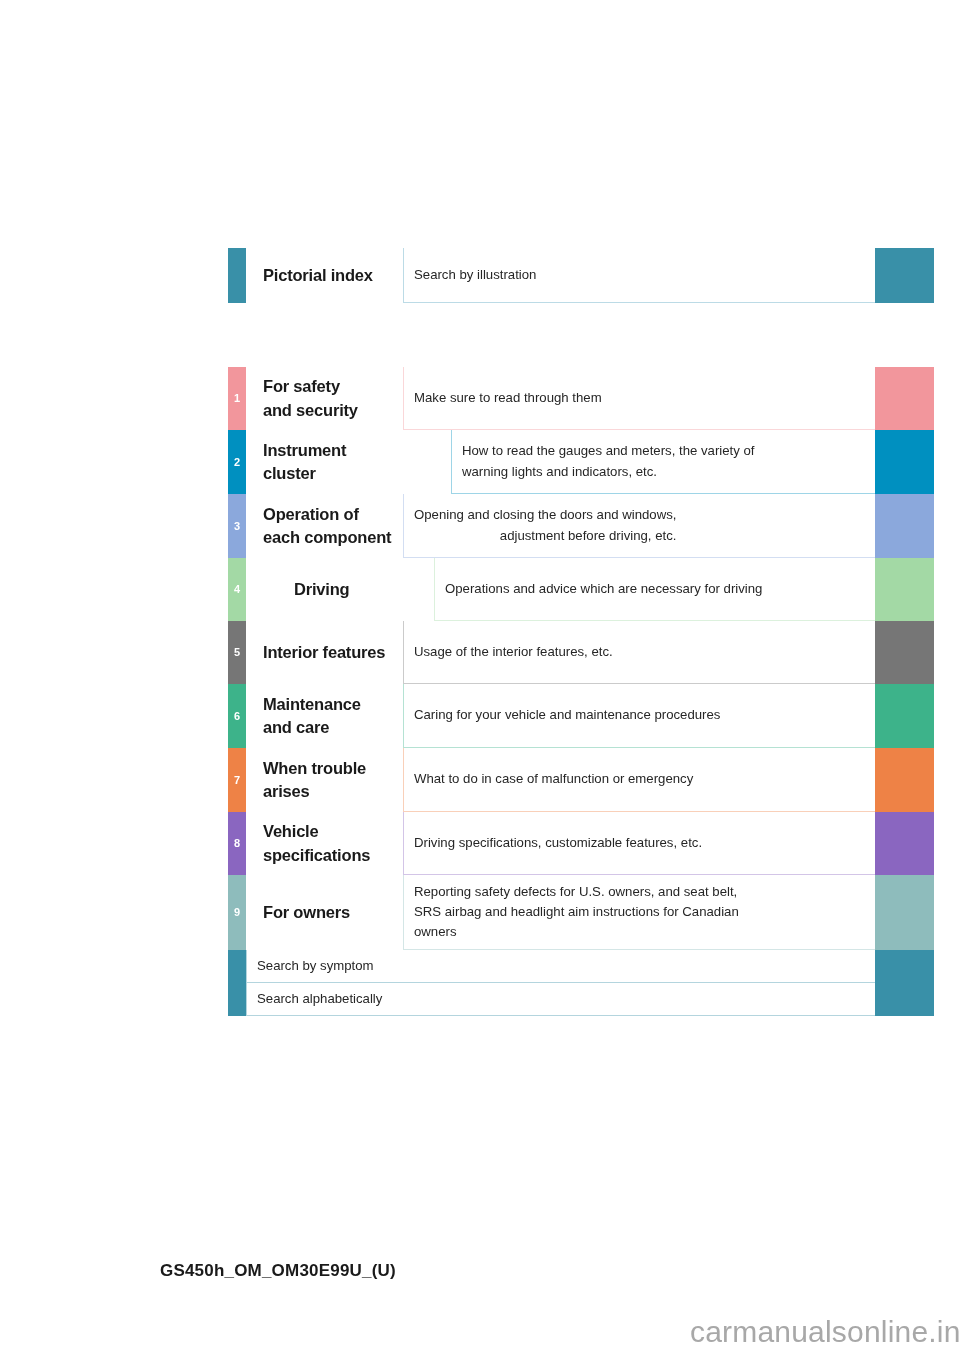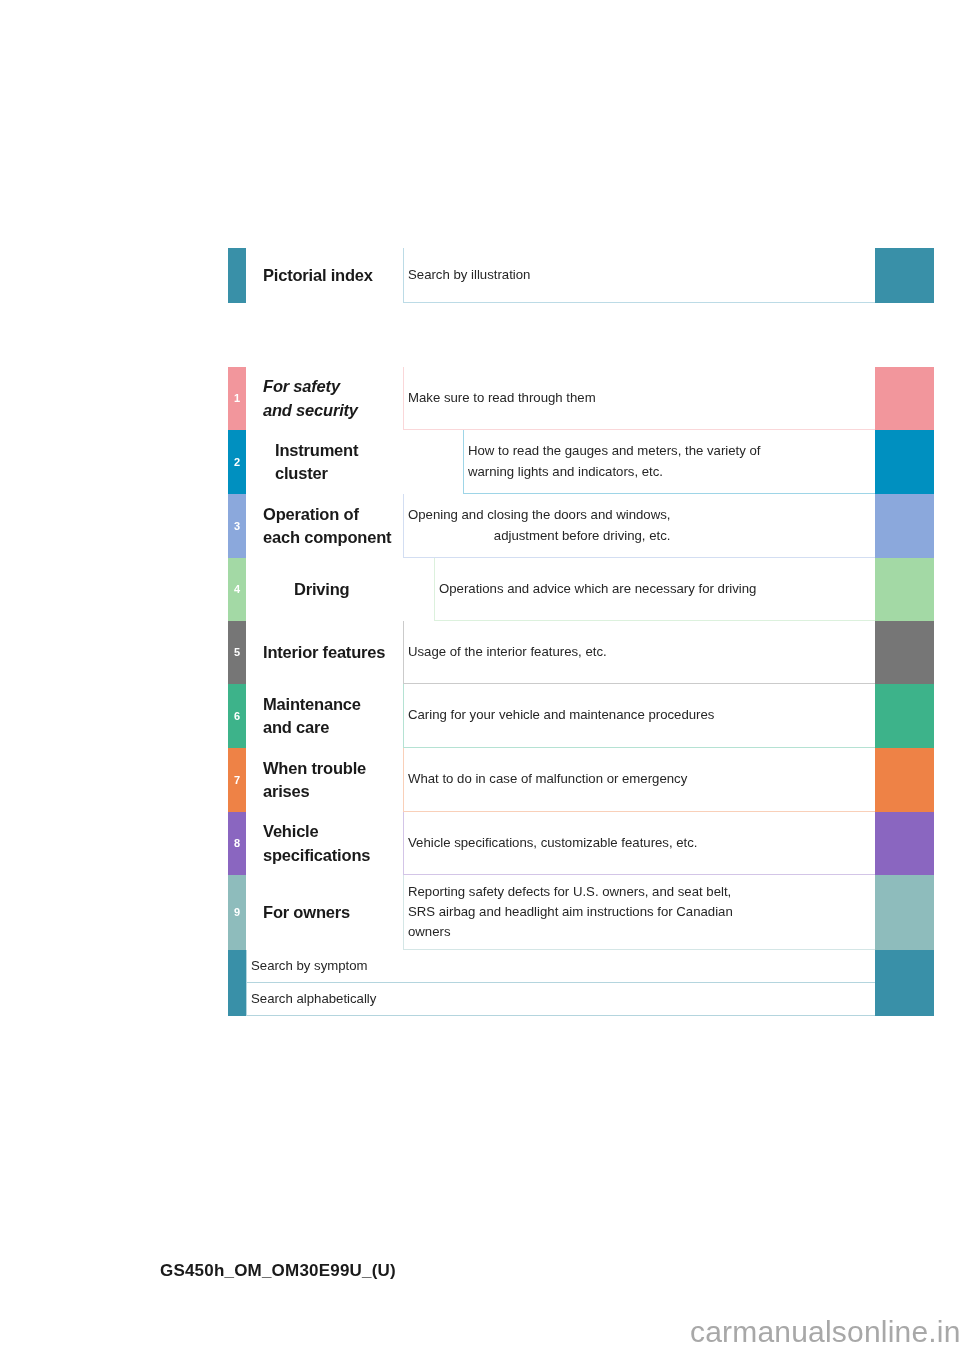--- a/index.html
+++ b/index.html
@@ -73,21 +73,21 @@
     letter-spacing: -0.2px;
     color: #1a1a1a;
     font-family: "Liberation Sans", sans-serif;
   }
 
   
   .desc-cell {
     flex: 1 1 auto;
     display: flex;
     align-items: center;
-    padding: 6px 10px 6px 4px;
+    padding: 6px 10px 6px 10px;
     box-sizing: border-box;
     border-left: 1.5px solid #cfd8dd;
     border-bottom: 1.5px solid #cfd8dd;
     background: #ffffff;
     min-height: 0;
   }
   .desc-text {
     font-size: 13.2px;
     line-height: 1.52;
     color: #262626;
@@ -170,33 +170,33 @@
       <div class="swatch" style="background: rgb(57, 144, 168);"></div>
     </div>
 
     <div class="gap"></div>
 
     <div id="chapter-rows">
         <div class="row">
           <div class="tab" style="background: rgb(242, 150, 156); height: 63px;">
             <span class="tab-num">1</span>
           </div>
-          <div class="title-cell" style="height: 63px; font-style: italic;">
+          <div class="title-cell" style="height: 63px;">
             <span class="title-text">For safety<br>and security</span>
           </div>
           <div class="desc-cell" style="height: 63px; border-left-color: rgb(250, 215, 217); border-bottom-color: rgb(250, 215, 217);">
             <span class="desc-text">Make sure to read through them</span>
           </div>
           <div class="swatch" style="background: rgb(242, 150, 156); height: 63px;"></div>
         </div>
         <div class="row">
           <div class="tab" style="background: rgb(0, 144, 192); height: 64px;">
             <span class="tab-num">2</span>
           </div>
-          <div class="title-cell" style="height: 64px; margin-left: 12px;">
+          <div class="title-cell" style="height: 64px;">
             <span class="title-text">Instrument cluster</span>
           </div>
           <div class="desc-cell" style="height: 64px; border-left-color: rgb(158, 213, 231); border-bottom-color: rgb(158, 213, 231); margin-left: 48px;">
             <span class="desc-text">How to read the gauges and meters, the variety of<br>warning lights and indicators, etc.</span>
           </div>
           <div class="swatch" style="background: rgb(0, 144, 192); height: 64px;"></div>
         </div>
         <div class="row">
           <div class="tab" style="background: rgb(139, 168, 220); height: 64px;">
             <span class="tab-num">3</span>
@@ -258,21 +258,21 @@
           <div class="swatch" style="background: rgb(238, 130, 70); height: 64px;"></div>
         </div>
         <div class="row">
           <div class="tab" style="background: rgb(138, 102, 192); height: 63px;">
             <span class="tab-num">8</span>
           </div>
           <div class="title-cell" style="height: 63px;">
             <span class="title-text">Vehicle<br>specifications</span>
           </div>
           <div class="desc-cell" style="height: 63px; border-left-color: rgb(211, 197, 231); border-bottom-color: rgb(211, 197, 231);">
-            <span class="desc-text">Vehicle specifications, customizable features, etc.</span>
+            <span class="desc-text">Driving specifications, customizable features, etc.</span>
           </div>
           <div class="swatch" style="background: rgb(138, 102, 192); height: 63px;"></div>
         </div>
         <div class="row">
           <div class="tab" style="background: rgb(142, 188, 188); height: 75px;">
             <span class="tab-num">9</span>
           </div>
           <div class="title-cell" style="height: 75px;">
             <span class="title-text">For owners</span>
           </div>

